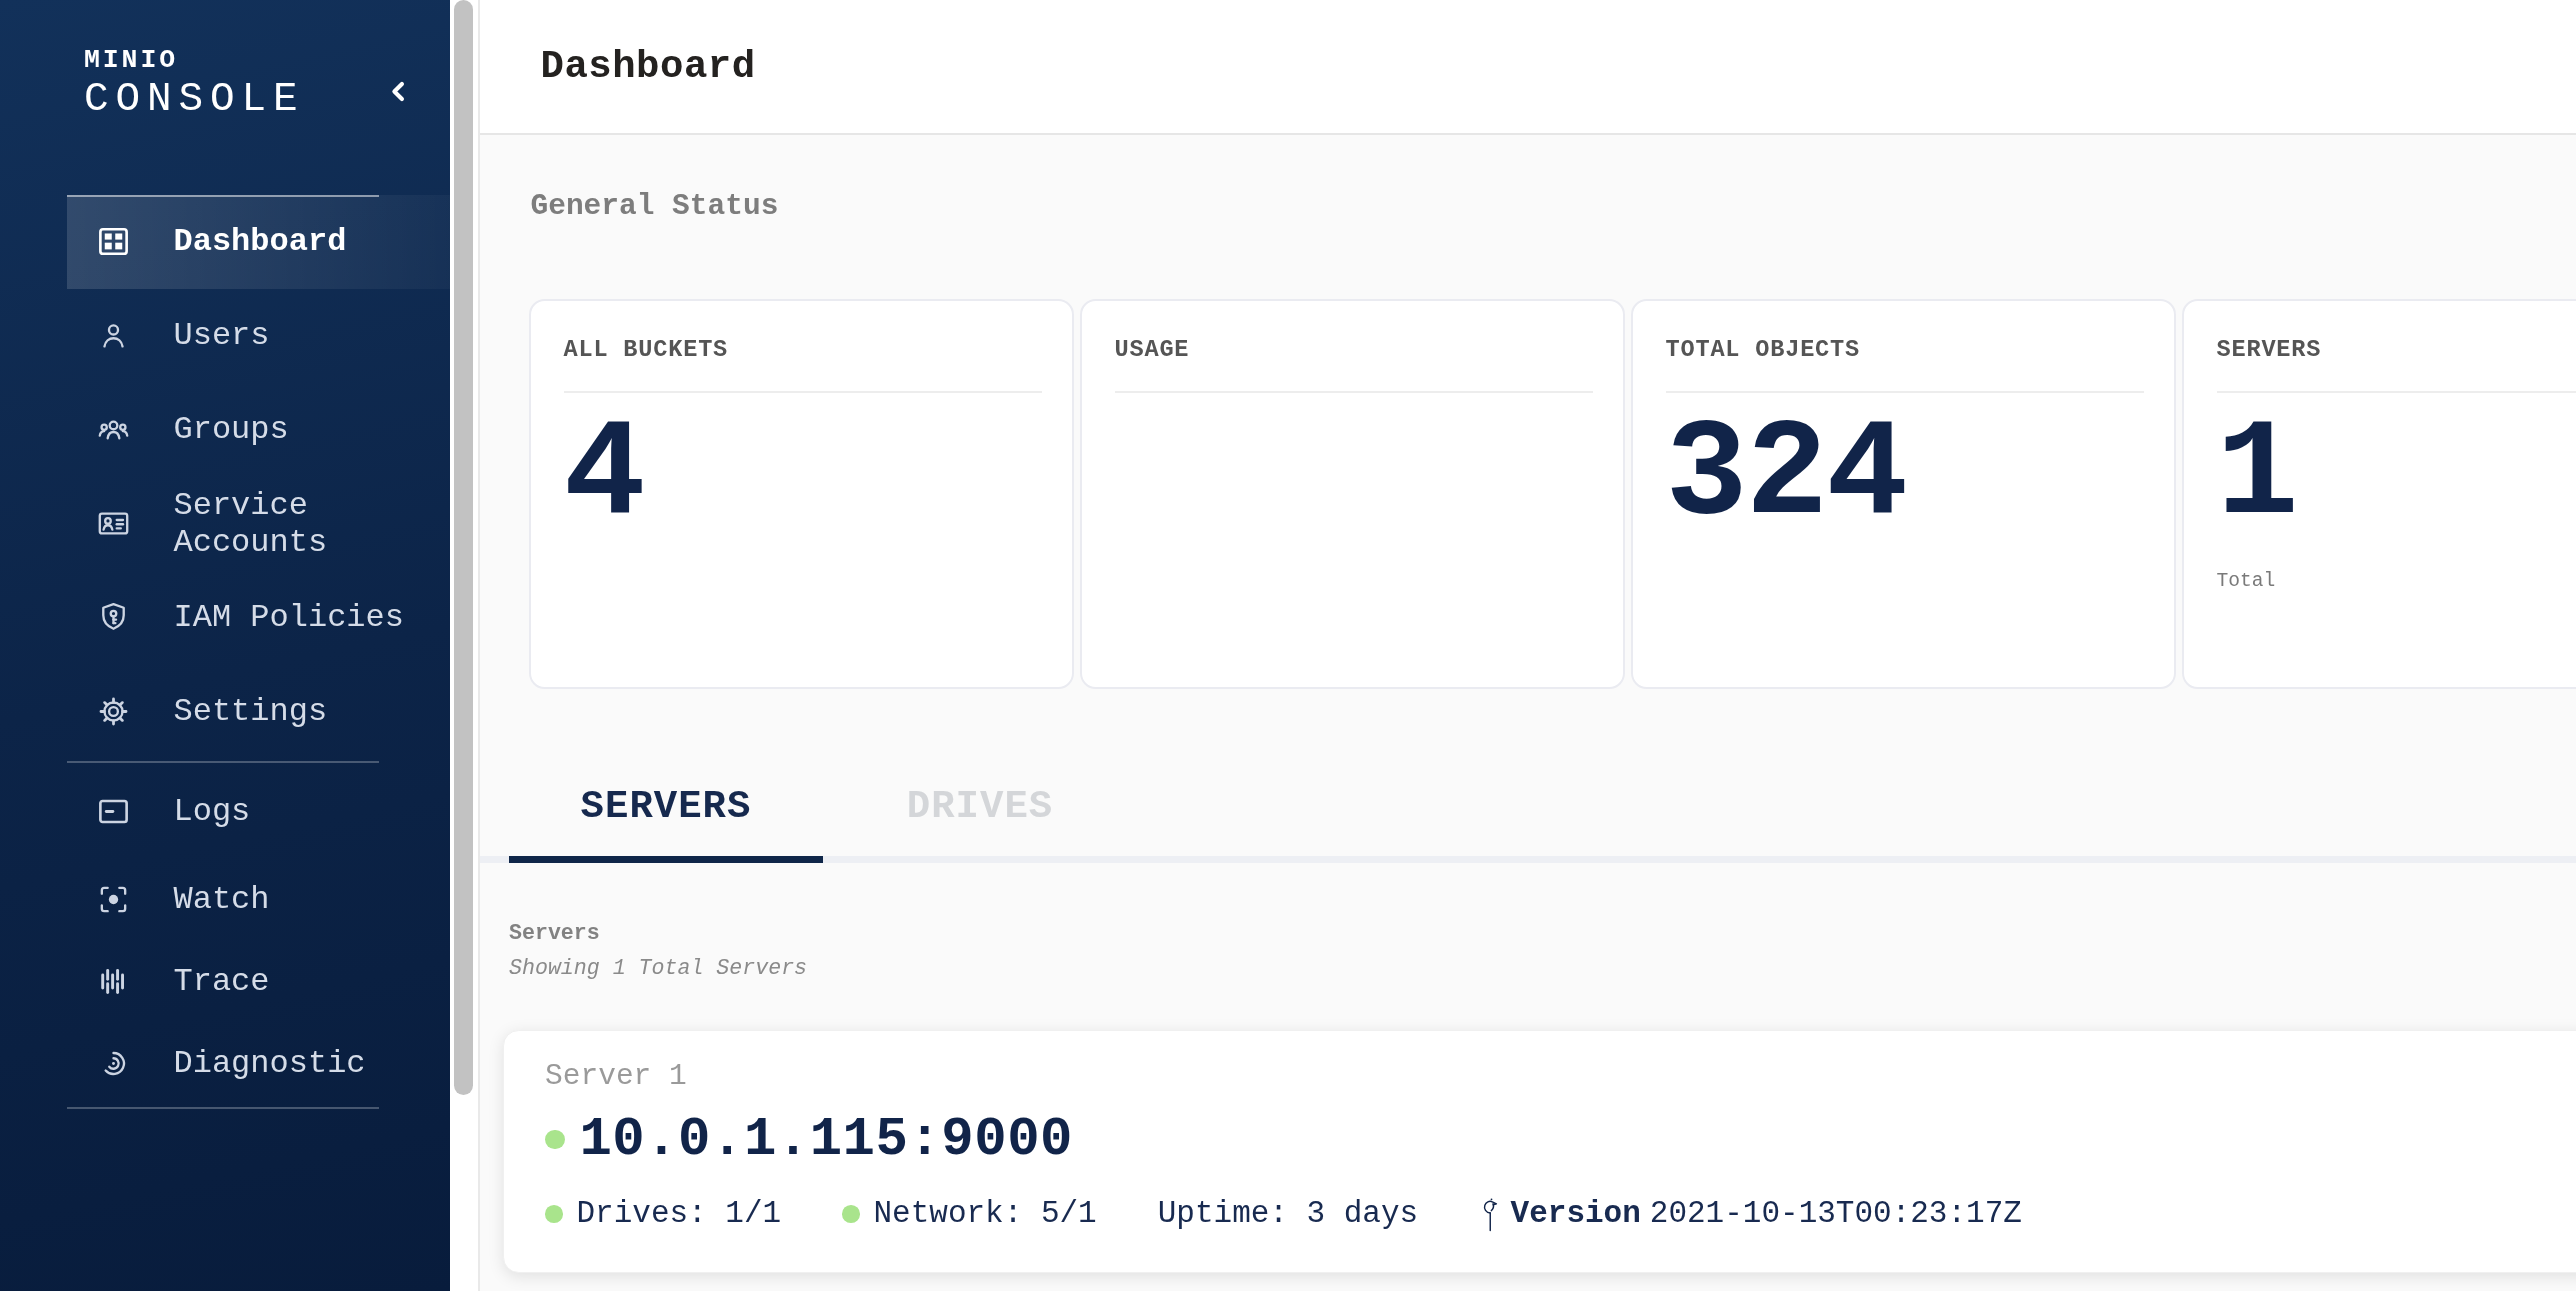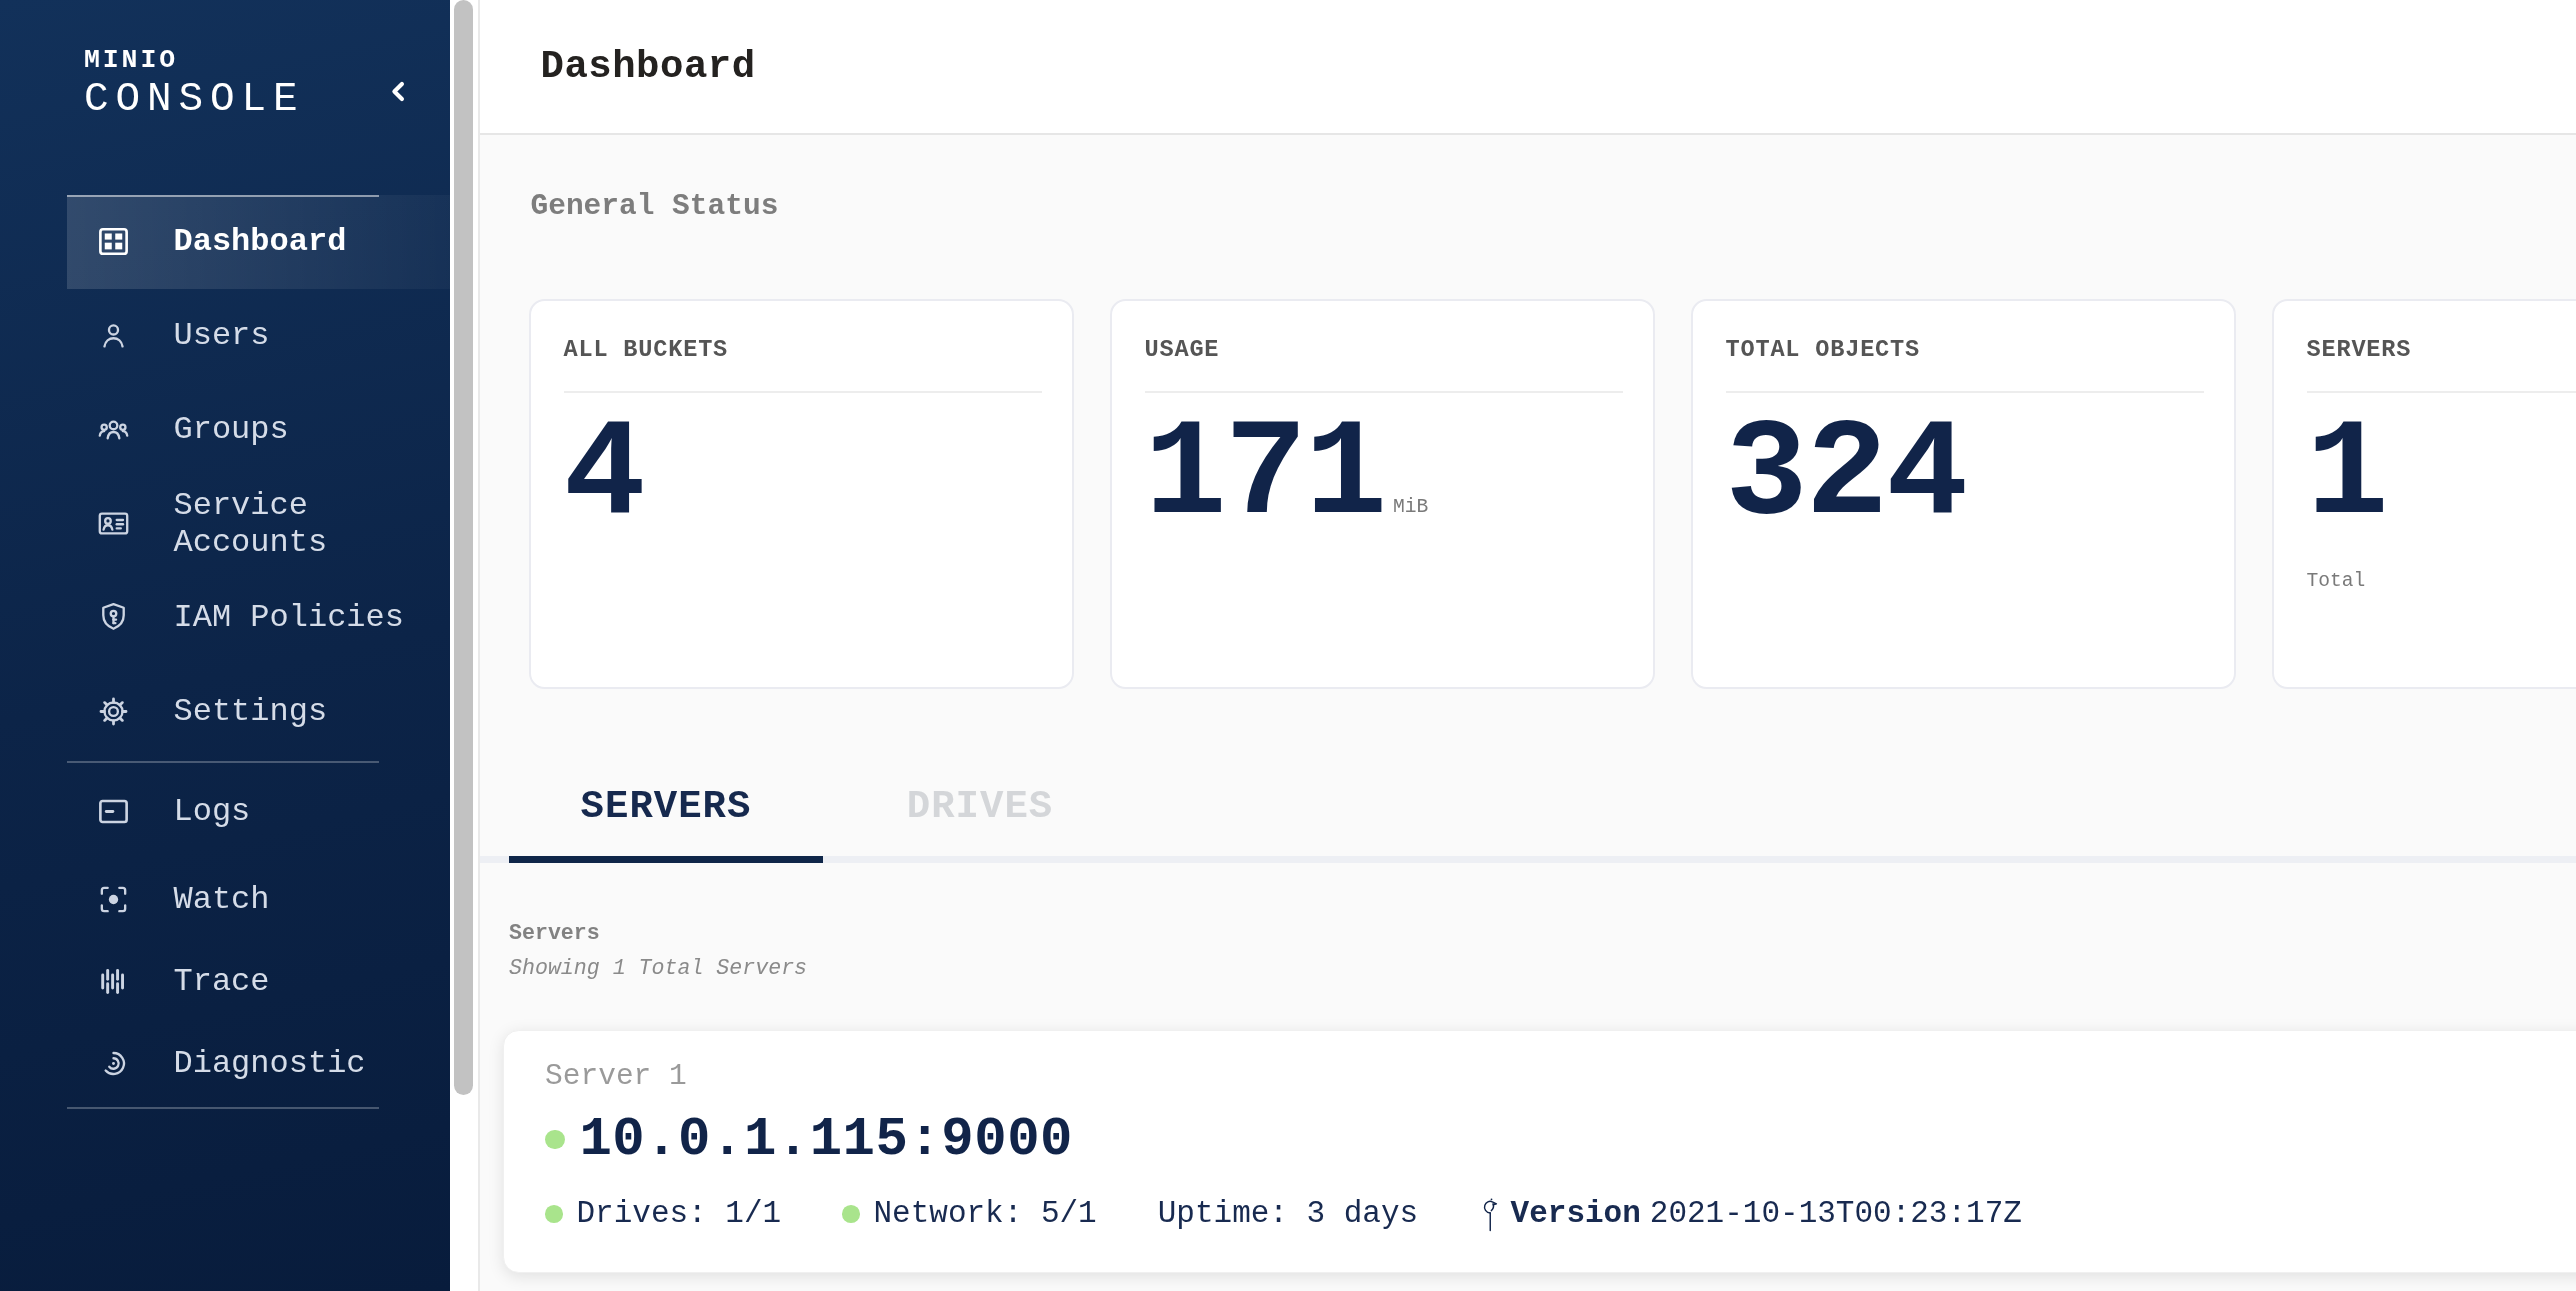--- a/index.html
+++ b/index.html
@@ -46,21 +46,21 @@
   .main { flex:1; display:flex; flex-direction:column; min-width:0; }
   .page-header { height:135px; flex:none; background:#fff; border-bottom:2px solid #e6e6e6;
     display:flex; align-items:center; padding-left:61px; }
   .page-title { font-size:39px; font-weight:700; color:#242220; letter-spacing:0.5px; }
 
   .content { flex:1; background:#fafafa; overflow:hidden; }
 
   .section-title { margin:53px 16px 0 51px; font-size:29.5px; font-weight:700; color:#7d7d7d; line-height:37px; }
 
   
-  .cards { display:flex; gap:36px; margin:74px 0 0 49px; flex-wrap:nowrap; }
+  .cards { display:flex; gap:6px; margin:74px 0 0 49px; flex-wrap:nowrap; }
   .card { width:545px; height:390px; flex:none; background:#fff; border:2px solid #eaebf1;
     border-radius:15.7px; padding:33px 0 0 33px; }
   .card-title { font-size:23.6px; font-weight:700; color:#555; letter-spacing:0.8px; line-height:31px; }
   .card-divider { height:2px; background:#ededed; margin:25.5px 30px 0 0; }
   .card-value-row { display:flex; align-items:baseline; margin-top:14.7px; }
   .card-value { font-size:137px; font-weight:700; color:var(--navy); line-height:1; letter-spacing:-2px; }
   .card-unit { font-size:19.6px; color:#7a7a7a; margin-left:7.9px; }
   .card-sublabel { font-size:19.6px; color:#7a7a7a; margin-top:25.5px; min-height:21.6px; }
 
   
@@ -251,24 +251,20 @@
     <div class="card-divider"></div>
     <div class="card-value-row">
       <span class="card-value">4</span>
       <span class="card-unit"></span>
     </div>
     <div class="card-sublabel"></div>
   </div>
           <div class="card">
     <div class="card-title">USAGE</div>
     <div class="card-divider"></div>
-    <div class="card-value-row">
-      <span class="card-value">171</span>
-      <span class="card-unit">MiB</span>
-    </div>
     <div class="card-sublabel"></div>
   </div>
           <div class="card">
     <div class="card-title">TOTAL OBJECTS</div>
     <div class="card-divider"></div>
     <div class="card-value-row">
       <span class="card-value">324</span>
       <span class="card-unit"></span>
     </div>
     <div class="card-sublabel"></div>

